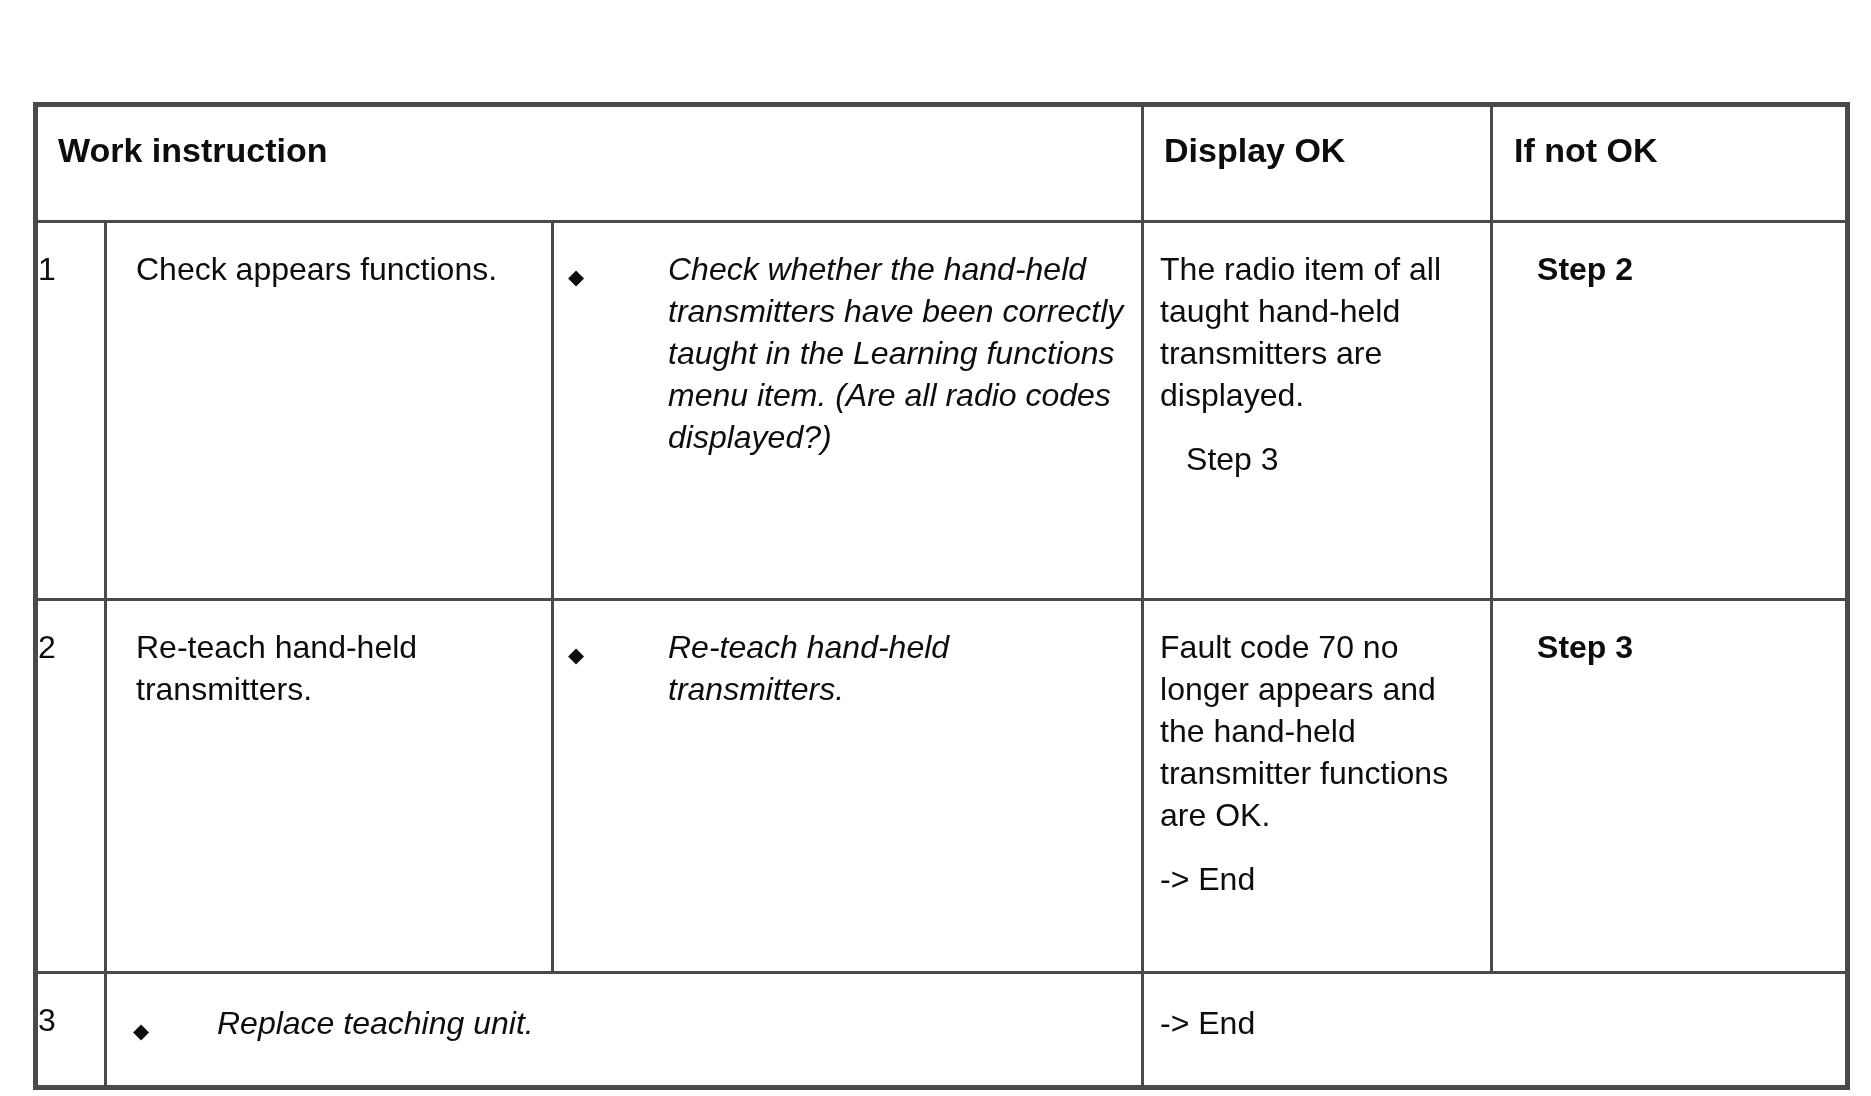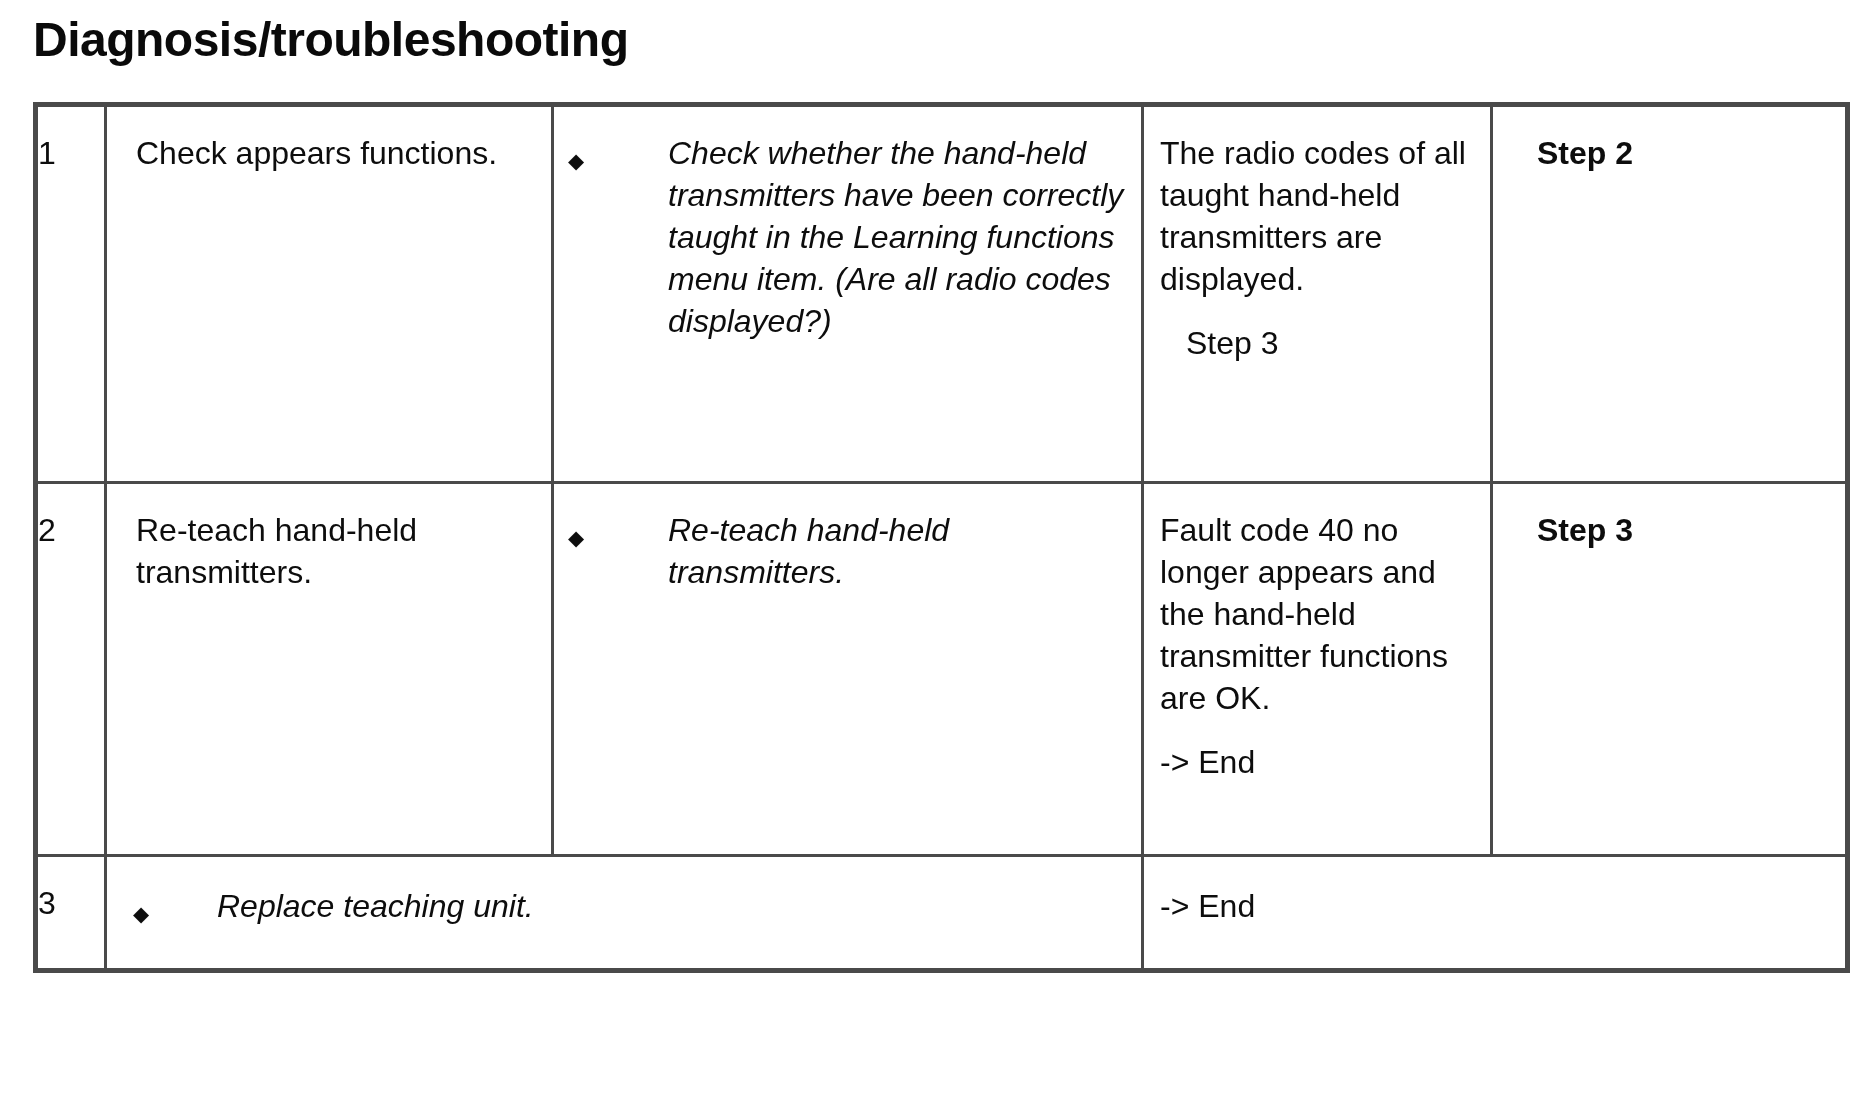--- a/index.html
+++ b/index.html
@@ -75,60 +75,64 @@
   .next-step.indent { padding-left: 26px; }
 
   td.ifnot-cell { padding: 25px 10px 10px 44px; font-weight: bold; }
   td.merged-end-cell { padding: 28px 10px 10px 16px; }
 </style>
 </head>
 <body>
 
 <div class="page">
 
-  <h1 class="doc-title">Diagnosis/troubleshooting</h1>
 
   <table class="diag">
     <colgroup>
       <col style="width:70px">
       <col style="width:447px">
       <col style="width:590px">
       <col style="width:349px">
       <col style="width:356px">
     </colgroup>
 
     <tbody>
+        <tr class="header-row">
+      <th class="hdr" colspan="3">Work instruction</th>
+      <th class="hdr">Display OK</th>
+      <th class="hdr hdr-ifnot">If not OK</th>
+    </tr>
 
     <tr class="row-1">
       <td class="num-cell">1</td>
       <td class="task-cell">Check appears functions.</td>
       <td class="detail-cell">
         <div class="bullet-wrap">
           <span class="bullet">◆</span>
           <span class="detail-text">Check whether the hand-held transmitters have been correctly taught in the Learning functions menu item. (Are all radio codes displayed?)</span>
         </div>
       </td>
       <td class="display-cell">
-        <div>The radio codes of all taught hand-held transmitters are displayed.</div>
+        <div>The radio item of all taught hand-held transmitters are displayed.</div>
         <div class="next-step indent">Step 3</div>
       </td>
       <td class="ifnot-cell">Step 2</td>
     </tr>
 
     <tr class="row-2">
       <td class="num-cell">2</td>
       <td class="task-cell">Re-teach hand-held transmitters.</td>
       <td class="detail-cell">
         <div class="bullet-wrap">
           <span class="bullet">◆</span>
           <span class="detail-text">Re-teach hand-held transmitters.</span>
         </div>
       </td>
       <td class="display-cell">
-        <div>Fault code 40 no longer appears and the hand-held transmitter functions are OK.</div>
+        <div>Fault code 70 no longer appears and the hand-held transmitter functions are OK.</div>
         <div class="next-step">-&gt; End</div>
       </td>
       <td class="ifnot-cell">Step 3</td>
     </tr>
 
     <tr class="row-3">
       <td class="num-cell">3</td>
       <td class="merged-task-cell" colspan="2">
         <div class="bullet-wrap">
           <span class="bullet">◆</span>

